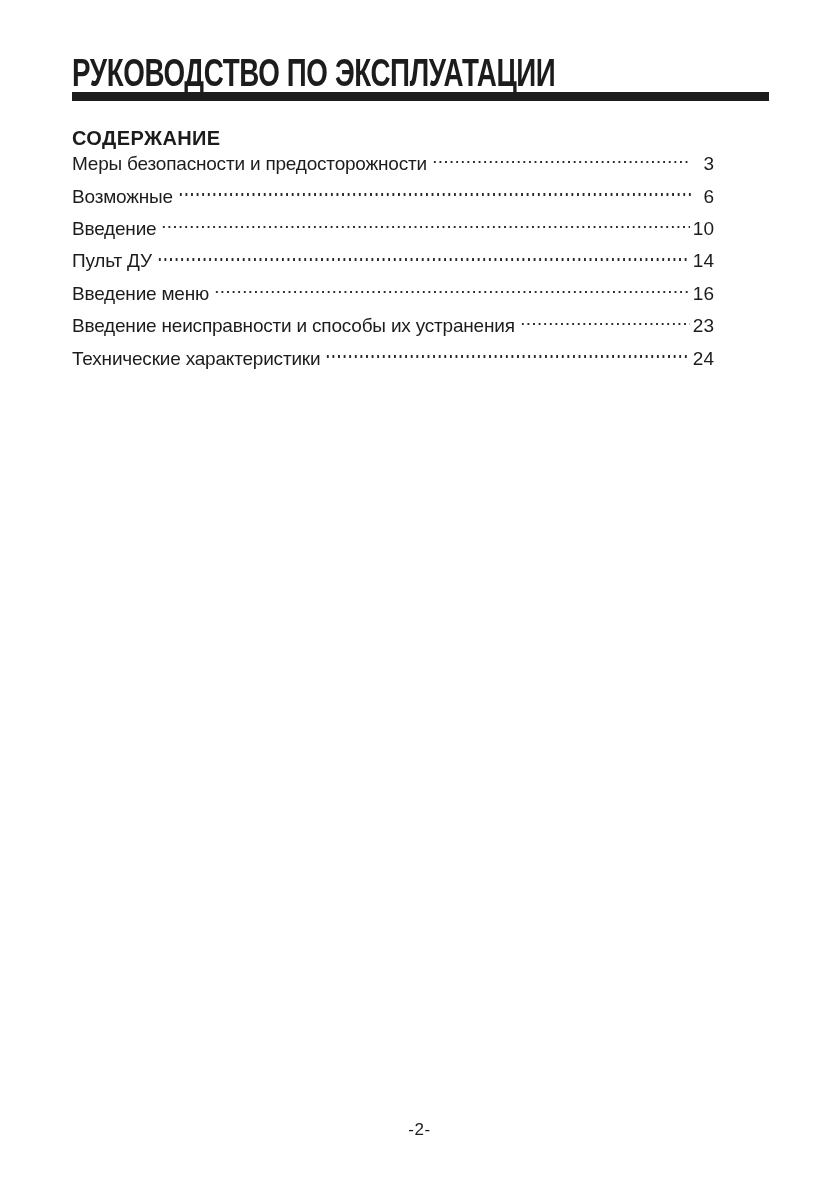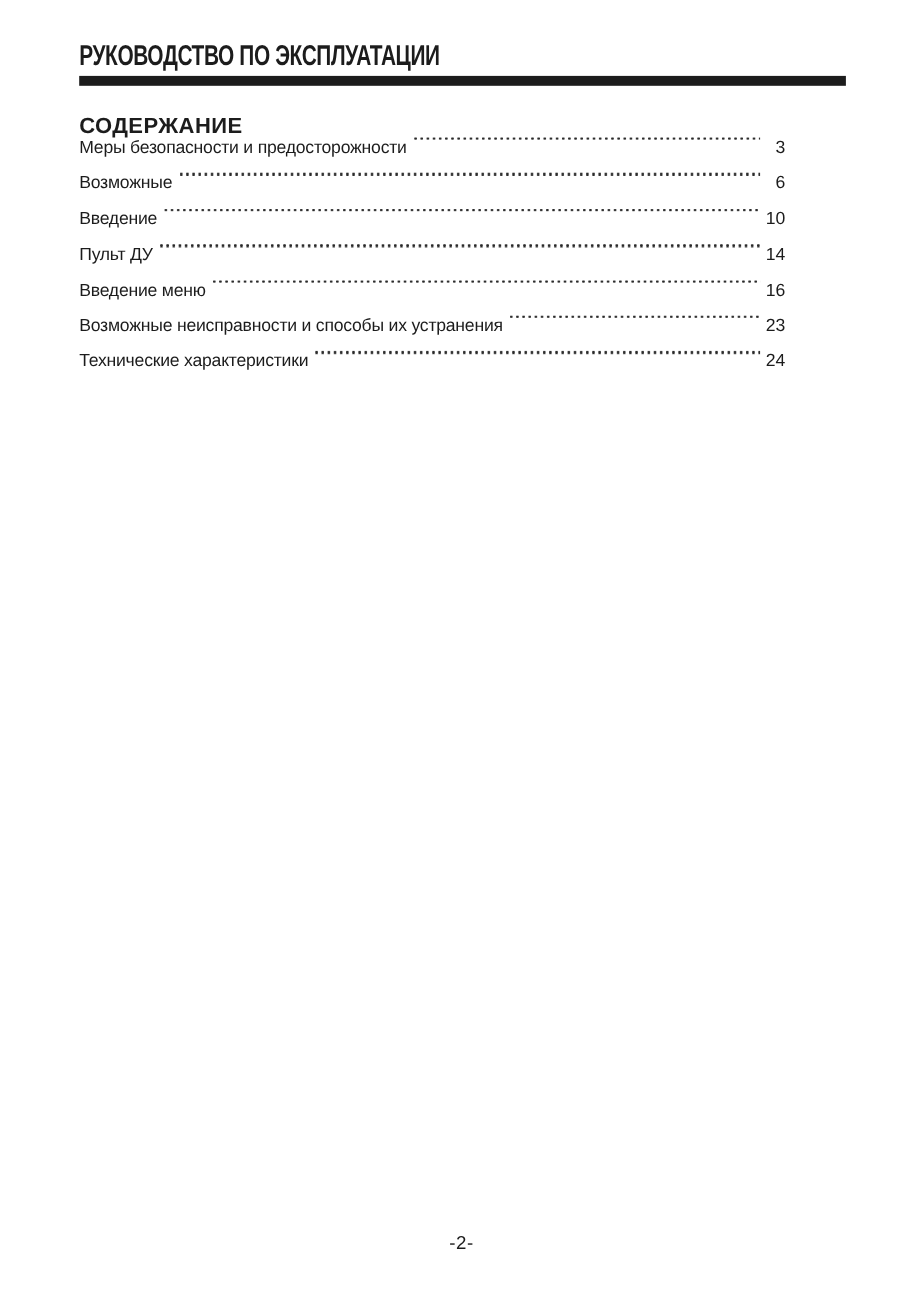--- a/index.html
+++ b/index.html
@@ -18,22 +18,22 @@
     -webkit-font-smoothing: antialiased;
   }
   .content {
     position: absolute;
     left: 72px;
     right: 70px;
     top: 0;
   }
   .doc-title {
     margin: 0;
-    padding-top: 35px;
-    font-size: 26px;
+    padding-top: 58px;
+    font-size: 38px;
     line-height: 31px;
     font-weight: bold;
     white-space: nowrap;
   }
   .doc-title .squeeze {
     display: inline-block;
     transform: scaleX(0.73);
     transform-origin: left center;
     letter-spacing: -0.5px;
   }
@@ -49,23 +49,23 @@
     font-weight: bold;
     letter-spacing: 0.4px;
   }
   .toc-list {
     margin: 0;
     padding: 0 55px 0 0;
     list-style: none;
   }
   .toc-row {
     display: flex;
-    align-items: flex-start;
+    align-items: center;
     height: 32.4px;
-    font-size: 16px;
+    font-size: 19px;
     line-height: 20px;
   }
   .toc-label {
     white-space: nowrap;
     letter-spacing: -0.2px;
   }
   .toc-dots {
     flex: 1;
     height: 2.4px;
     margin: 0 3px 4px 5px;
@@ -123,21 +123,21 @@
         <span class="toc-label">Пульт ДУ</span>
         <span class="toc-dots"></span>
         <span class="toc-page">14</span>
       </li>
       <li class="toc-row">
         <span class="toc-label">Введение меню</span>
         <span class="toc-dots"></span>
         <span class="toc-page">16</span>
       </li>
       <li class="toc-row">
-        <span class="toc-label">Возможные неисправности и способы их устранения</span>
+        <span class="toc-label">Введение неисправности и способы их устранения</span>
         <span class="toc-dots"></span>
         <span class="toc-page">23</span>
       </li>
       <li class="toc-row">
         <span class="toc-label">Технические характеристики</span>
         <span class="toc-dots"></span>
         <span class="toc-page">24</span>
       </li>
     </ul>
 

